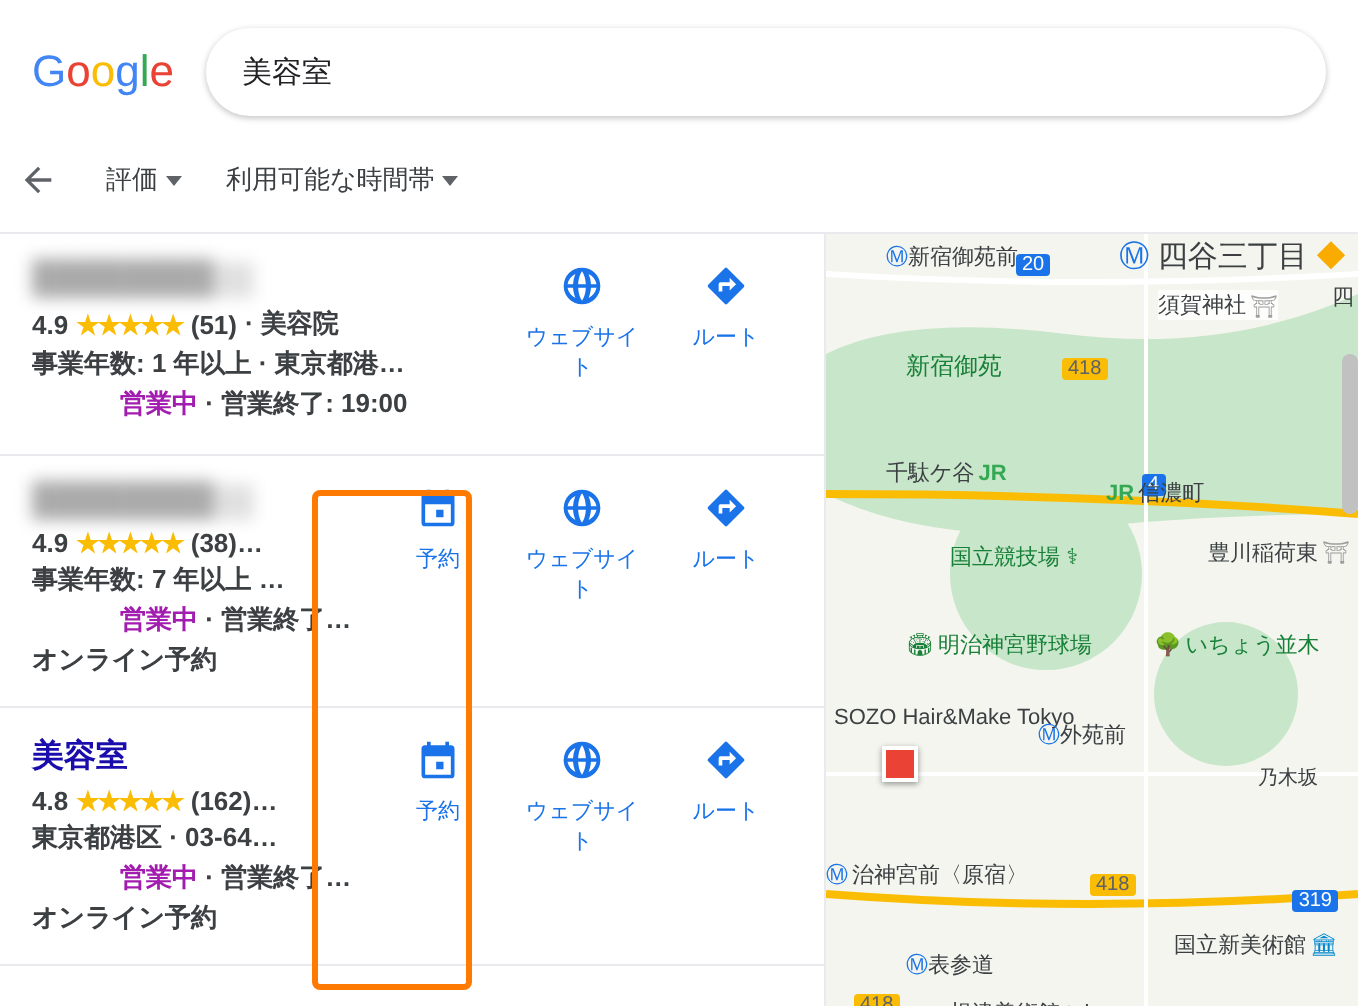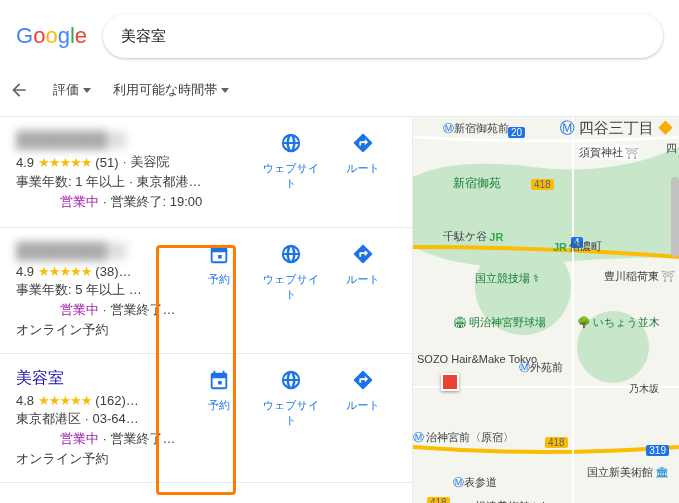--- a/index.html
+++ b/index.html
@@ -15,21 +15,21 @@
 .filters { display: flex; align-items: center; gap: 22px; padding: 10px 7px 14px; border-bottom: 1px solid #e8eaed; }
 .back-arrow { width: 24px; height: 24px; color: #5f6368; display: flex; align-items: center; justify-content: center; cursor: pointer; }
 .filter-btn { display: flex; align-items: center; gap: 4px; color: #3c4043; font-size: 13px; cursor: pointer; }
 .caret-down { width:0; height:0; border-left:4px solid transparent; border-right:4px solid transparent; border-top:5px solid #5f6368; }
 
 .content { display: flex; height: calc(503px - 106px); }
 .list { width: 413px; border-right: 1px solid #e8eaed; overflow: hidden; position: relative; }
 .map { flex: 1; background: #e6f4ea; position: relative; }
 
 .entry { padding: 14px 16px 14px; border-bottom: 1px solid #e8eaed; display: flex; gap: 8px; }
-.entry-info { flex: 1; min-width: 0; }
+.entry-info { flex: 1; min-width: 0; font-weight: bold; }
 .entry-title { font-size: 16px; color: #202124; margin-bottom: 4px; filter: blur(4px); background: #e0e0e0; color: #aaa; display:inline-block; padding: 0 20px 0 0; border-radius:2px; }
 .entry-title.visible { filter: none; background: none; color: #1a0dab; padding: 0; }
 .rating-row { display: flex; align-items: center; gap: 4px; font-size: 13px; color: #3c4043; margin-bottom: 2px; }
 .star { color: #fbbc04; font-size: 13px; letter-spacing: -1px; }
 .meta { font-size: 13px; color: #3c4043; margin-bottom: 2px; white-space: nowrap; overflow: hidden; text-overflow: ellipsis; }
 .open { color: #a21caf; margin-left: 44px; }
 .online { font-size: 13px; color: #3c4043; }
 
 .actions { display: flex; align-items: flex-start; gap: 6px; }
 .action-col { width: 66px; display: flex; flex-direction: column; align-items: center; cursor: pointer; gap: 6px; }
@@ -96,21 +96,21 @@
             </div>
             <div class="action-label">ルート</div>
           </div>
         </div>
       </div>
       <div class="entry">
         <div class="entry-info"><div class="entry-title">████████</div><div class="rating-row">
             <span>4.9</span> 
             <span class="star">★★★★★</span> 
             <span>(38)…</span>
-          </div><div class="meta">事業年数: 5 年以上 …</div><div class="meta"><span class="open">営業中</span> · <span>営業終了: …</span></div><div class="online">オンライン予約</div></div>
+          </div><div class="meta">事業年数: 7 年以上 …</div><div class="meta"><span class="open">営業中</span> · <span>営業終了: …</span></div><div class="online">オンライン予約</div></div>
         <div class="actions">
           <div class="action-col">
             <div class="action-icon">
               <svg width="22" height="22" viewBox="0 0 24 24">
                 <path fill="#1a73e8" d="M19 4h-1V2h-2v2H8V2H6v2H5a2 2 0 00-2 2v14a2 2 0 002 2h14a2 2 0 002-2V6a2 2 0 00-2-2zm0 16H5V10h14v10zm-8-7h4v4h-4z"></path>
               </svg>
             </div>
             <div class="action-label">予約</div>
           </div>
           <div class="action-col">

